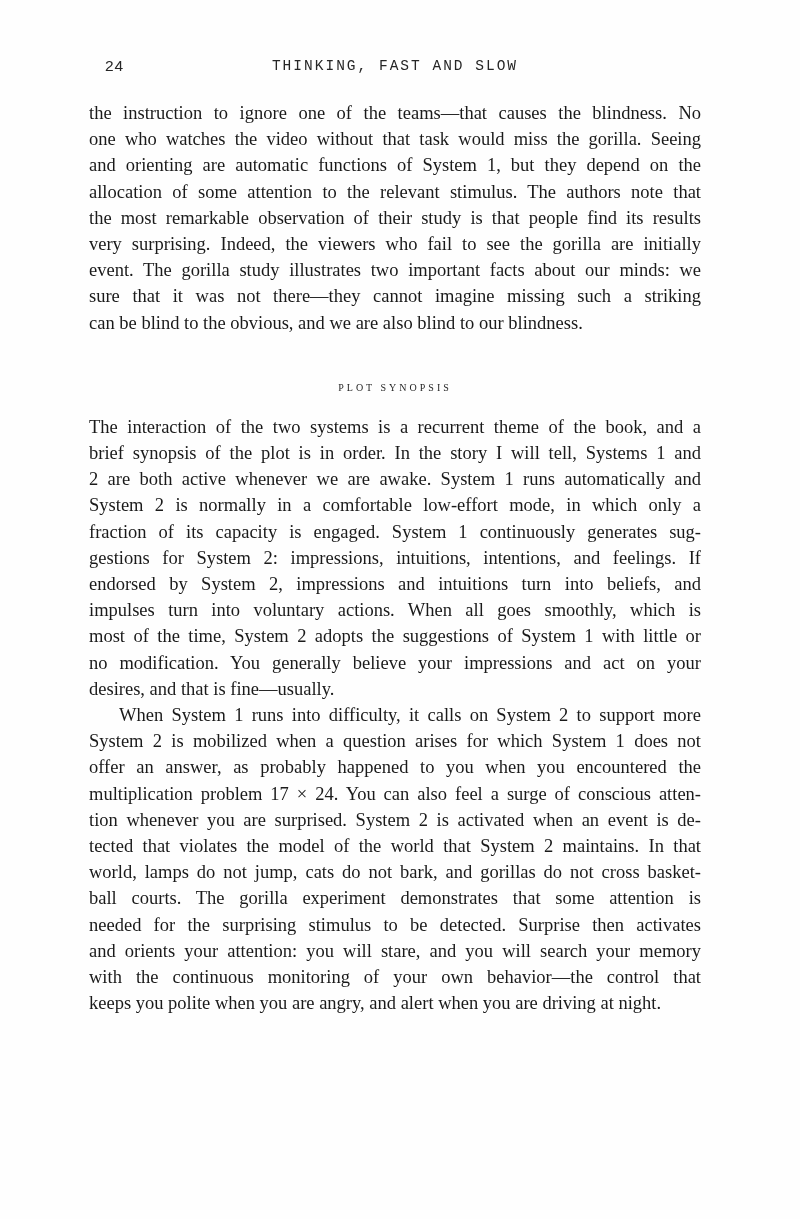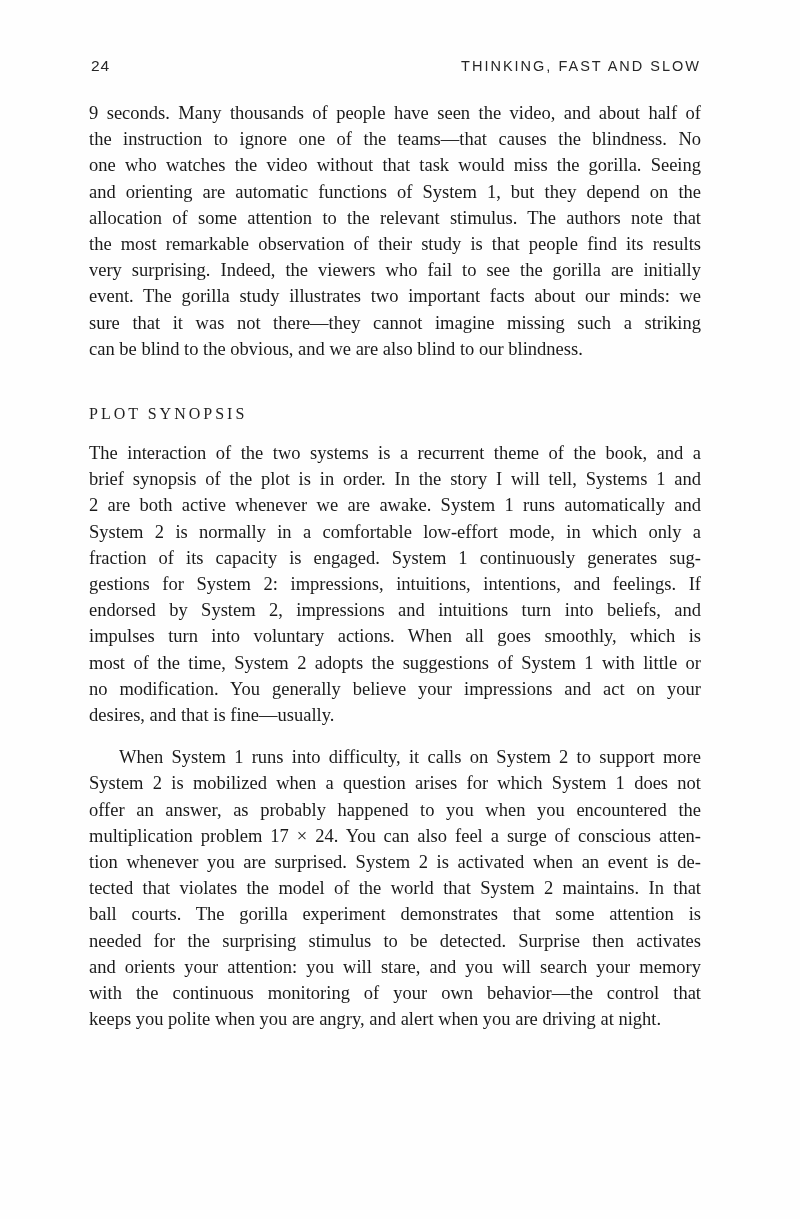--- a/index.html
+++ b/index.html
@@ -20,75 +20,75 @@
   .running-head {
     position: relative;
     height: 18px;
     font-family: "Liberation Sans", sans-serif;
     font-size: 14.5px;
     letter-spacing: 2px;
     color: #262626;
   }
   .page-number {
     position: absolute;
-    left: 2px;
+    left: 16px;
     top: 0;
     font-size: 15.5px;
     letter-spacing: 1px;
   }
   .running-title {
     display: block;
-    text-align: right;
+    text-align: center;
     padding-top: 1px;
     white-space: nowrap;
+    font-family: Liberation Mono, monospace;
   }
   .body-text {
     margin-top: 25px;
     font-family: "Liberation Serif", serif;
     font-size: 18.5px;
     line-height: 26.2px;
     color: #1a1a1a;
   }
   .paragraph { margin: 0; }
   .line {
     text-align: justify;
     text-align-last: justify;
     white-space: normal;
   }
   .line-last {
     text-align-last: left;
   }
   .paragraph.indented .line:first-child {
     text-indent: 30px;
-    margin-top: 16px;
   }
   .section-heading {
     font-family: "Liberation Serif", serif;
     font-weight: normal;
-    font-size: 16px;
+    font-size: 10px;
     letter-spacing: 3px;
+    text-align: center;
     color: #1f1f1f;
     margin: 42px 0 16px 0;
     line-height: 20px;
   }
 </style>
 </head>
 <body>
 
 <div class="page">
 
   <div class="running-head">
     <span class="page-number">24</span>
     <span class="running-title">THINKING, FAST AND SLOW</span>
   </div>
 
   <div class="body-text">
 
     <div class="paragraph">
-        <div class="line">9 seconds. Many thousands of people have seen the video, and about half of</div>
         <div class="line">the instruction to ignore one of the teams—that causes the blindness. No</div>
         <div class="line">one who watches the video without that task would miss the gorilla. Seeing</div>
         <div class="line">and orienting are automatic functions of System 1, but they depend on the</div>
         <div class="line">allocation of some attention to the relevant stimulus. The authors note that</div>
         <div class="line">the most remarkable observation of their study is that people find its results</div>
         <div class="line">very surprising. Indeed, the viewers who fail to see the gorilla are initially</div>
         <div class="line">event. The gorilla study illustrates two important facts about our minds: we</div>
         <div class="line">sure that it was not there—they cannot imagine missing such a striking</div>
         <div class="line line-last">can be blind to the obvious, and we are also blind to our blindness.</div>
       </div>
@@ -109,20 +109,21 @@
         <div class="line line-last">desires, and that is fine—usually.</div>
       </div>
 
     <div class="paragraph indented">
         <div class="line">When System 1 runs into difficulty, it calls on System 2 to support more</div>
         <div class="line">System 2 is mobilized when a question arises for which System 1 does not</div>
         <div class="line">offer an answer, as probably happened to you when you encountered the</div>
         <div class="line">multiplication problem 17 × 24. You can also feel a surge of conscious atten-</div>
         <div class="line">tion whenever you are surprised. System 2 is activated when an event is de-</div>
         <div class="line">tected that violates the model of the world that System 2 maintains. In that</div>
+        <div class="line">world, lamps do not jump, cats do not bark, and gorillas do not cross basket-</div>
         <div class="line">ball courts. The gorilla experiment demonstrates that some attention is</div>
         <div class="line">needed for the surprising stimulus to be detected. Surprise then activates</div>
         <div class="line">and orients your attention: you will stare, and you will search your memory</div>
         <div class="line">with the continuous monitoring of your own behavior—the control that</div>
         <div class="line line-last">keeps you polite when you are angry, and alert when you are driving at night.</div>
       </div>
 
   </div>
 
 </div>

